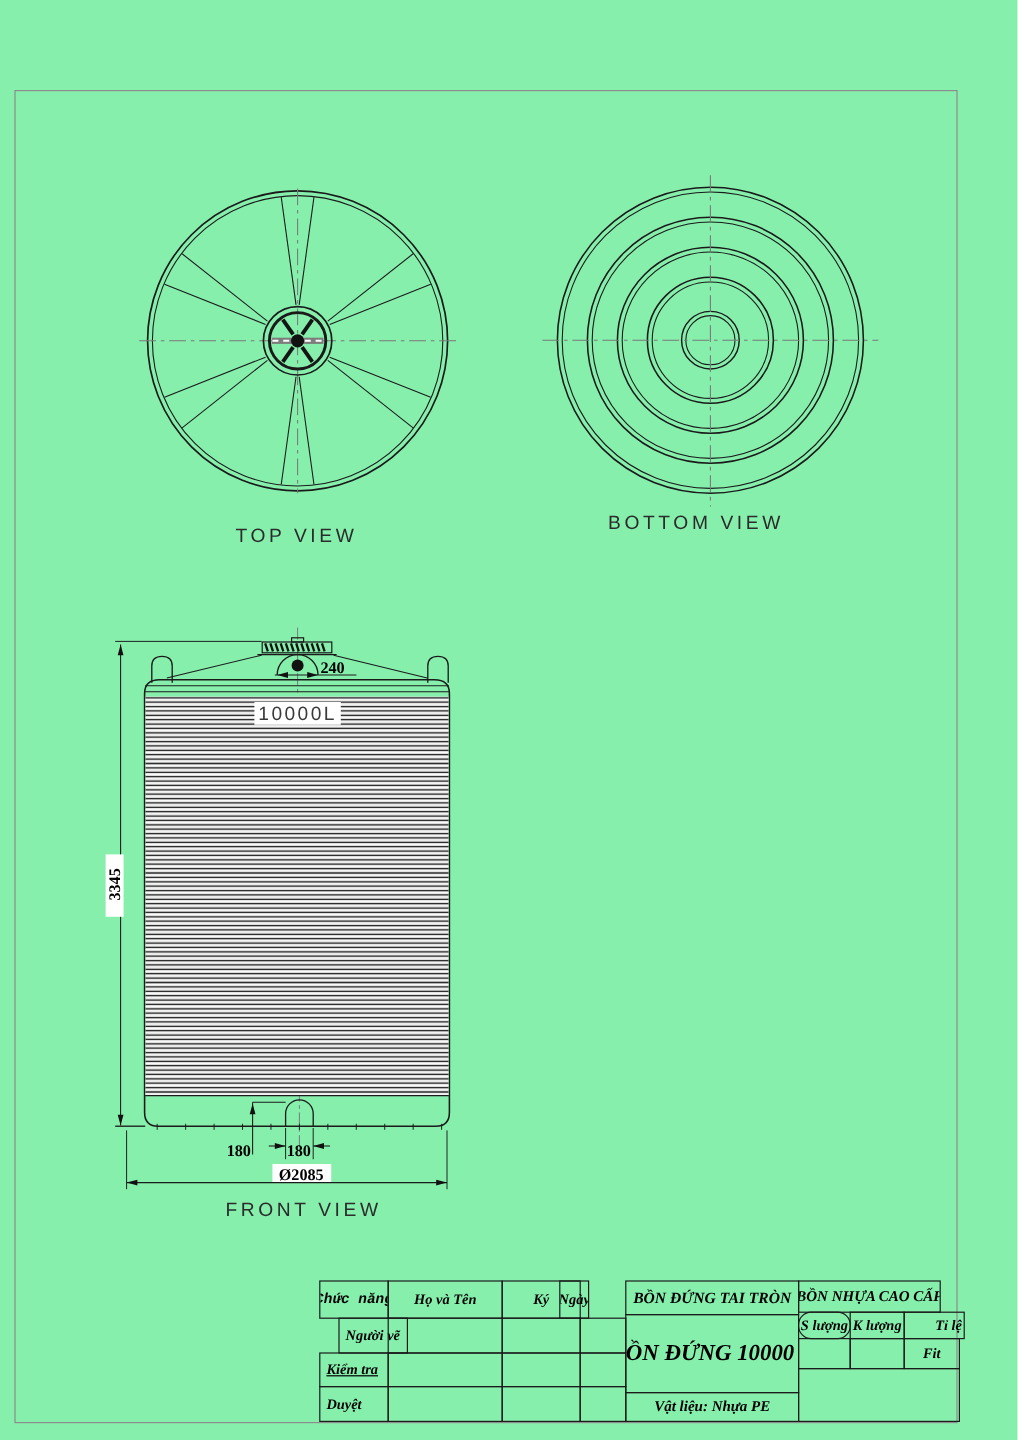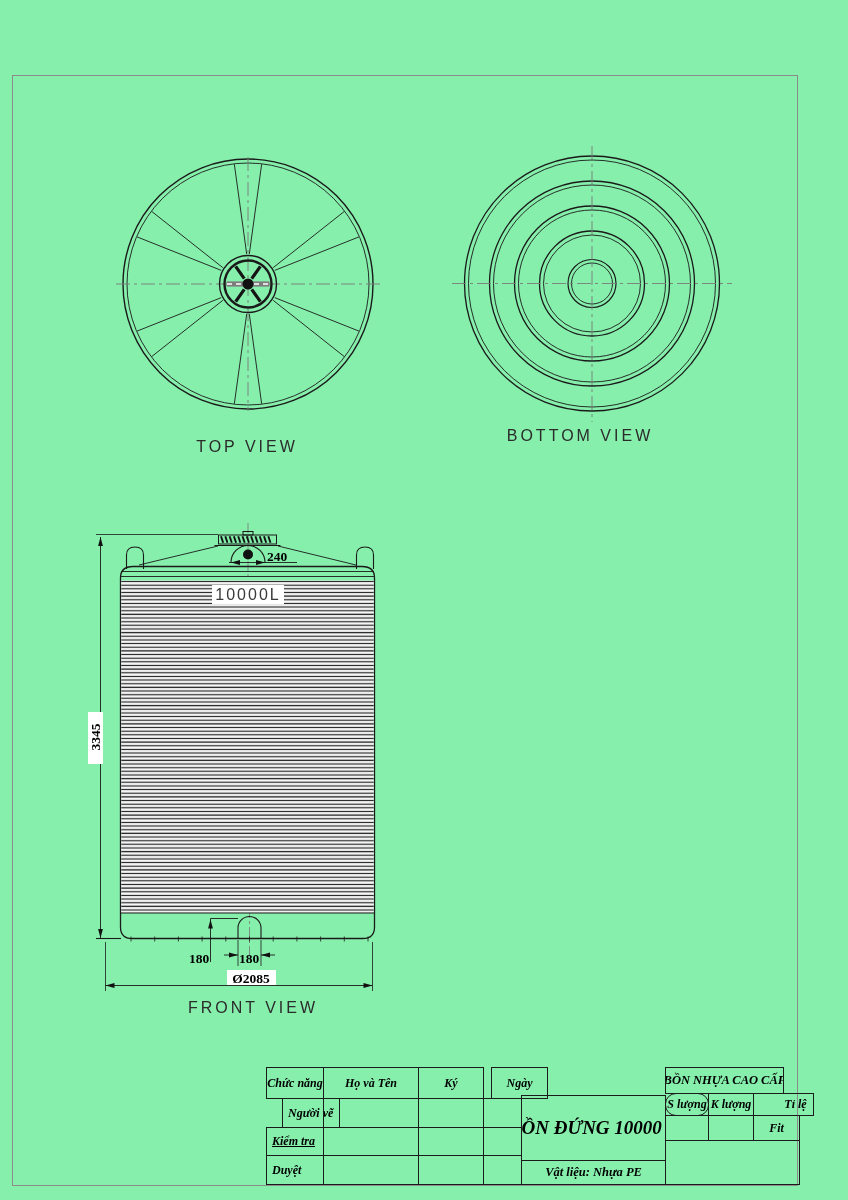--- a/index.html
+++ b/index.html
@@ -332,46 +332,47 @@
 
     <text class="dim" x="267" y="561">240</text>
     <text class="dim mid" x="199" y="963">180</text>
     <text class="dim mid" x="249" y="963">180</text>
     <text class="dim mid" x="251" y="983">Ø2085</text>
     <text class="dim mid" x="96" y="741" transform="rotate(-90 96 737)">3345</text>
   </svg>
 
   <div class="titleblock">
 
-    <div class="tb-cell" style="left:0px;top:0px;width:58px;height:32px;">Chức năng</div>
+    <div class="tb-cell" style="left:0px;top:0px;width:58px;height:32px;font-family:Liberation Mono, monospace;">Chức năng</div>
     <div class="tb-cell" style="left:57px;top:0px;width:96px;height:32px;">Họ và Tên</div>
     <div class="tb-cell" style="left:152px;top:0px;width:66px;height:32px;">Ký</div>
-    <div class="tb-cell" style="left:225px;top:0px;width:57px;height:32px;">Ngày</div>
+    <div class="tb-cell" style="left:200px;top:0px;width:25px;height:32px;">Ngày</div>
 
     <div class="tb-cell tb-left" style="left:0px;top:31px;width:58px;height:30px;margin-left:16px;">Người vẽ</div>
     <div class="tb-cell" style="left:57px;top:31px;width:96px;height:30px;"></div>
     <div class="tb-cell" style="left:152px;top:31px;width:66px;height:30px;"></div>
     <div class="tb-cell" style="left:217px;top:31px;width:39px;height:30px;"></div>
 
     <div class="tb-cell tb-left" style="left:0px;top:60px;width:58px;height:29px;text-decoration:underline;">Kiểm tra</div>
     <div class="tb-cell" style="left:57px;top:60px;width:96px;height:29px;"></div>
     <div class="tb-cell" style="left:152px;top:60px;width:66px;height:29px;"></div>
     <div class="tb-cell" style="left:217px;top:60px;width:39px;height:29px;"></div>
 
     <div class="tb-cell tb-left" style="left:0px;top:88px;width:58px;height:30px;">Duyệt</div>
     <div class="tb-cell" style="left:57px;top:88px;width:96px;height:30px;"></div>
     <div class="tb-cell" style="left:152px;top:88px;width:66px;height:30px;"></div>
     <div class="tb-cell" style="left:217px;top:88px;width:39px;height:30px;"></div>
 
+    <div class="tb-cell tb-product" style="left:255px;top:0px;width:145px;height:29px;">BỒN ĐỨNG TAI TRÒN</div>
     <div class="tb-cell tb-title" style="left:255px;top:28px;width:145px;height:66px;">BỒN ĐỨNG 10000 L</div>
     <div class="tb-cell tb-material" style="left:255px;top:93px;width:145px;height:25px;">Vật liệu: Nhựa PE</div>
 
     <div class="tb-cell tb-company" style="left:399px;top:0px;width:119px;height:27px;">BỒN NHỰA CAO CẤP</div>
     <div class="tb-cell" style="left:399px;top:26px;width:44px;height:23px;border-radius:11px;">S lượng</div>
     <div class="tb-cell" style="left:442px;top:26px;width:46px;height:23px;">K lượng</div>
-    <div class="tb-cell" style="left:487px;top:26px;width:61px;height:23px;padding-left:24px;">Tỉ lệ</div>
+    <div class="tb-cell" style="left:487px;top:26px;width:51px;height:23px;padding-left:24px;">Tỉ lệ</div>
     <div class="tb-cell" style="left:399px;top:48px;width:44px;height:26px;"></div>
     <div class="tb-cell" style="left:442px;top:48px;width:46px;height:26px;"></div>
     <div class="tb-cell" style="left:487px;top:48px;width:47px;height:26px;">Fit</div>
     <div class="tb-cell" style="left:399px;top:73px;width:135px;height:45px;"></div>
   </div>
 
 </div>
 
 </body></html>

